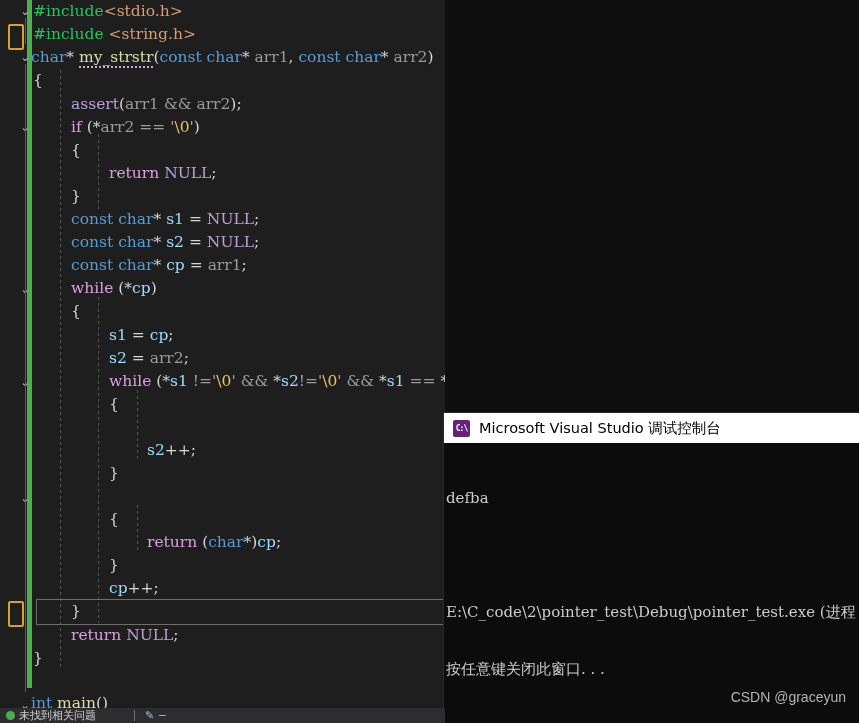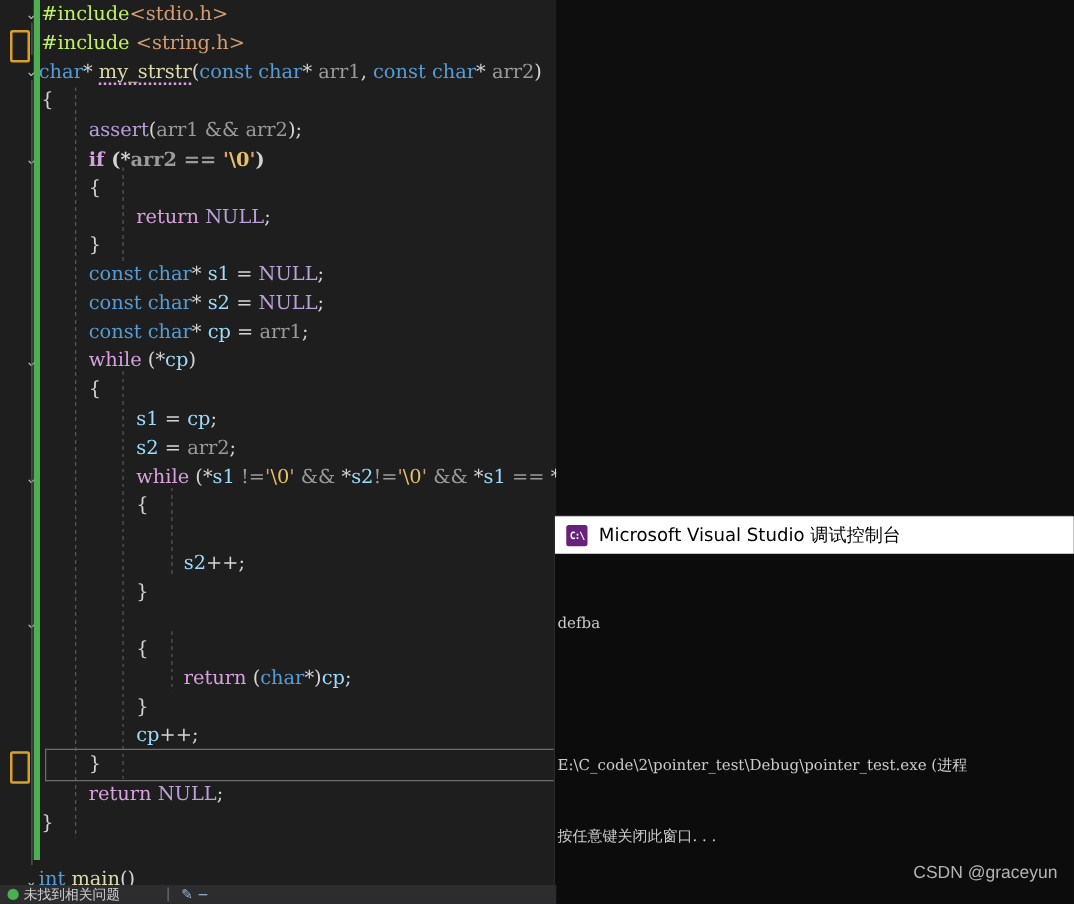--- a/index.html
+++ b/index.html
@@ -51,21 +51,21 @@
   }
   
   #current-line-box{
     position:absolute;left:36px;top:599px;width:409px;height:26px;
     border-top:1px solid #6d6d6d;border-bottom:1px solid #6d6d6d;
     border-left:1px solid #6d6d6d;
     box-sizing:border-box;
     pointer-events:none;
   }
   
-  .t-pre{color:#bef264;text-align:right;}
+  .t-pre{color:#22c55e;text-align:right;}
   .t-inc{color:#d69d72;}
   .t-kw{color:#569cd6;}
   .t-ctl{color:#d8a0df;}
   .t-fn{color:#dcdcaa;}
   .t-var{color:#9cdcfe;}
   .t-plain{color:#9b9b9b;}
   .t-punc{color:#d4d4d4;}
   .t-str{color:#d69d72;}
   .t-esc{color:#e8c06a;}
   .t-macro{color:#b7a0db;}
@@ -92,21 +92,21 @@
     display:flex;align-items:center;justify-content:center;
     color:#ffffff;font-size:8px;font-family:"DejaVu Sans Mono",monospace;
     letter-spacing:-1px;font-weight:bold;flex:none;
   }
   #console-title{
     margin-left:9px;color:#000000;font-size:14.5px;
     font-family:"DejaVu Sans", sans-serif;white-space:nowrap;
   }
   #console-body{
     padding:8px 0 0 2px;color:#cccccc;
-    font-family:"DejaVu Serif", serif;font-size:12px;line-height:19px;
+    font-family:"DejaVu Serif", serif;font-size:15px;line-height:19px;
     white-space:pre;
   }
   .console-line{white-space:pre;}
   .console-blank{height:19px;}
   
   #watermark{
     position:absolute;right:13px;bottom:18px;
     color:#b4b4b4;font-size:14px;
     font-family:Liberation Sans, sans-serif;
   }
@@ -190,21 +190,21 @@
     <span class="code-text" style="left:33px;"><span class="t-punc">{</span></span>
     
   </div>
 
   <div class="code-row" style="top:93px;position:absolute;left:0;width:100%;">
     <span class="code-text" style="left:71px;"><span class="t-macro">assert</span><span class="t-punc">(</span><span class="t-plain">arr1</span> <span class="t-plain">&amp;&amp;</span> <span class="t-plain">arr2</span><span class="t-punc">);</span></span>
     
   </div>
 
   <div class="code-row" style="top:116px;position:absolute;left:0;width:100%;">
-    <span class="code-text" style="left:71px;font-weight:bold;"><span class="t-ctl">if</span> <span class="t-punc">(</span><span class="t-punc">*</span><span class="t-plain">arr2</span> <span class="t-plain">==</span> <span class="t-str">'</span><span class="t-esc">\0</span><span class="t-str">'</span><span class="t-punc">)</span></span>
+    <span class="code-text" style="left:71px;"><span class="t-ctl">if</span> <span class="t-punc">(</span><span class="t-punc">*</span><span class="t-plain">arr2</span> <span class="t-plain">==</span> <span class="t-str">'</span><span class="t-esc">\0</span><span class="t-str">'</span><span class="t-punc">)</span></span>
     
   </div>
 
   <div class="code-row" style="top:139px;position:absolute;left:0;width:100%;">
     <span class="code-text" style="left:71px;"><span class="t-punc">{</span></span>
     
   </div>
 
   <div class="code-row" style="top:162px;position:absolute;left:0;width:100%;">
     <span class="code-text" style="left:109px;"><span class="t-ctl">return</span> <span class="t-null">NULL</span><span class="t-punc">;</span></span>

